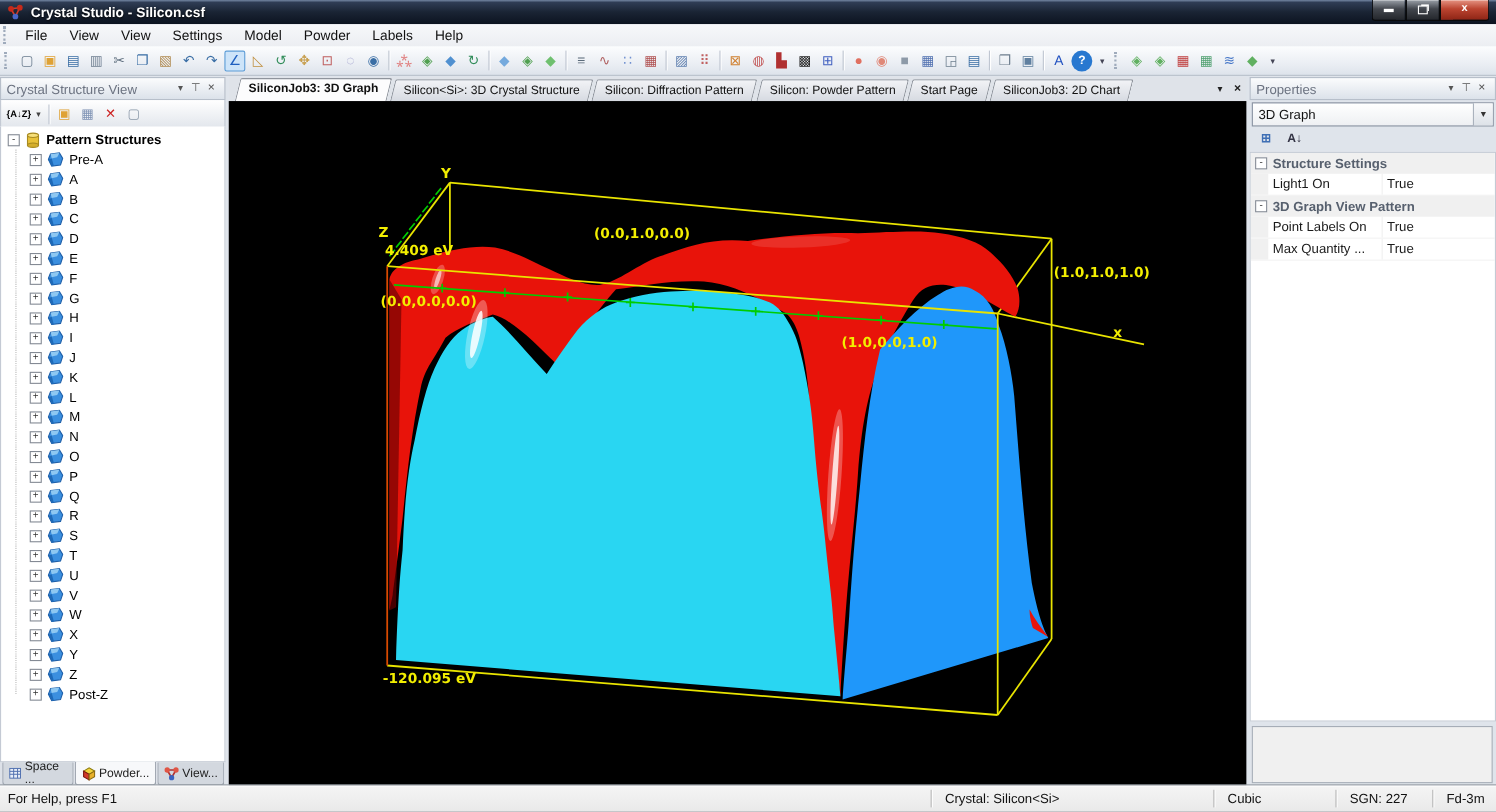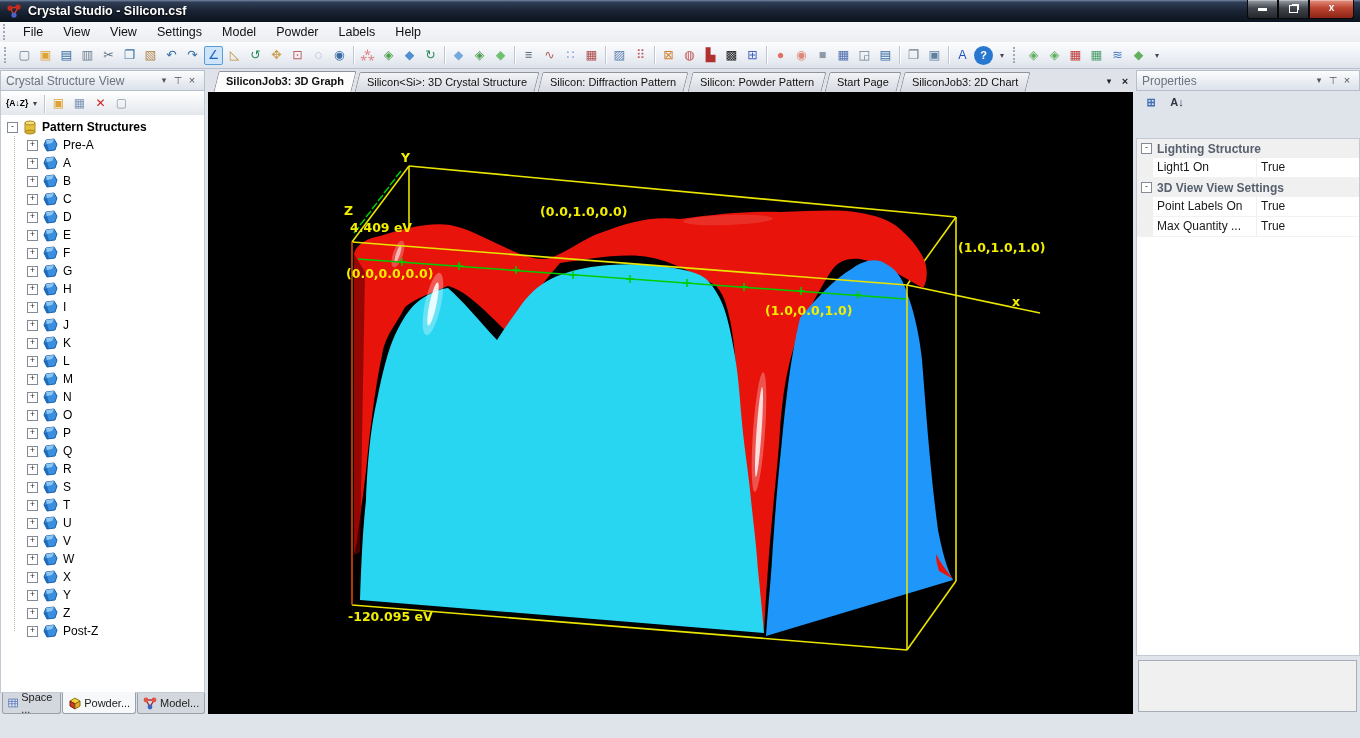--- a/index.html
+++ b/index.html
@@ -503,21 +503,21 @@
         </div>
         <div class="lp-tab">
           <svg width="14" height="13" viewBox="0 0 14 13">
     <line x1="3" y1="3" x2="11" y2="3" stroke="#b03030" stroke-width="1.5"></line>
     <line x1="3" y1="3" x2="7" y2="10" stroke="#b03030" stroke-width="1.5"></line>
     <line x1="11" y1="3" x2="7" y2="10" stroke="#b03030" stroke-width="1.5"></line>
     <circle cx="3" cy="3" r="2.4" fill="#e05545"></circle>
             <circle cx="11" cy="3" r="2.4" fill="#e05545"></circle>
     <circle cx="7" cy="10" r="2.4" fill="#3a62c0"></circle>
   </svg>
-          <span>Model...</span>
+          <span>View...</span>
         </div>
       </div>
   </div>
 
   <div class="center-area">
     <div class="tabstrip" id="tabstrip">
         <div class="doc-tab active"><span>SiliconJob3: 3D Graph</span></div>
         <div class="doc-tab"><span>Silicon&lt;Si&gt;: 3D Crystal Structure</span></div>
         <div class="doc-tab"><span>Silicon: Diffraction Pattern</span></div>
         <div class="doc-tab"><span>Silicon: Powder Pattern</span></div>
@@ -614,45 +614,60 @@
 
   <div class="right-panel">
     <div class="panel-header">
       <span>Properties</span>
       <span style="margin-left:auto;display:flex">
         <span class="ph-btn">▾</span>
         <span class="ph-btn pin">⊤</span>
         <span class="ph-btn" style="font-size:11px">×</span>
       </span>
     </div>
+    <div class="combo">
+      <span>3D Graph</span>
+      <span class="combo-btn">▼</span>
+    </div>
     <div class="p-toolbar" id="p-toolbar">
         <div class="tb-icon" style="color: rgb(63, 111, 181);">⊞</div>
         <div class="tb-icon" style="color: rgb(51, 51, 68);">A↓</div>
       </div>
     <div class="pgrid" id="pgrid">
         <div class="cat-row">
           <span class="box-exp">-</span>
-          <span>Lighting Structure</span>
+          <span>Structure Settings</span>
         </div>
         <div class="prow">
           <span class="gutter"></span>
           <span class="pname">Light1 On</span>
           <span class="pval">True</span>
         </div>
         <div class="cat-row">
           <span class="box-exp">-</span>
-          <span>3D View View Settings</span>
+          <span>3D Graph View Pattern</span>
         </div>
         <div class="prow">
           <span class="gutter"></span>
           <span class="pname">Point Labels On</span>
           <span class="pval">True</span>
         </div>
         <div class="prow">
           <span class="gutter"></span>
           <span class="pname">Max Quantity ...</span>
           <span class="pval">True</span>
         </div>
       </div>
     <div class="pdesc"></div>
   </div>
 
+  <div class="statusbar">
+    <div class="sb-help">For Help, press F1</div>
+    <div class="sb-sep"></div>
+    <div class="sb-pane sb-crystal">Crystal:  Silicon&lt;Si&gt;</div>
+    <div class="sb-sep"></div>
+    <div class="sb-pane sb-cubic">Cubic</div>
+    <div class="sb-sep"></div>
+    <div class="sb-pane sb-sgn">SGN: 227</div>
+    <div class="sb-sep"></div>
+    <div class="sb-pane sb-sg">Fd-3m</div>
+  </div>
 </div>
 
 </body></html>

